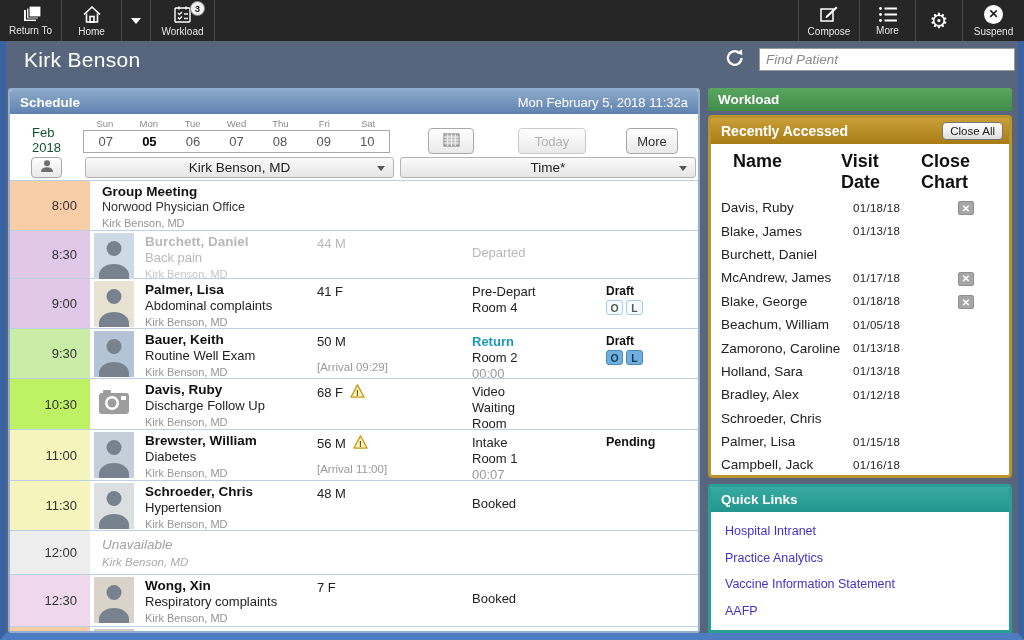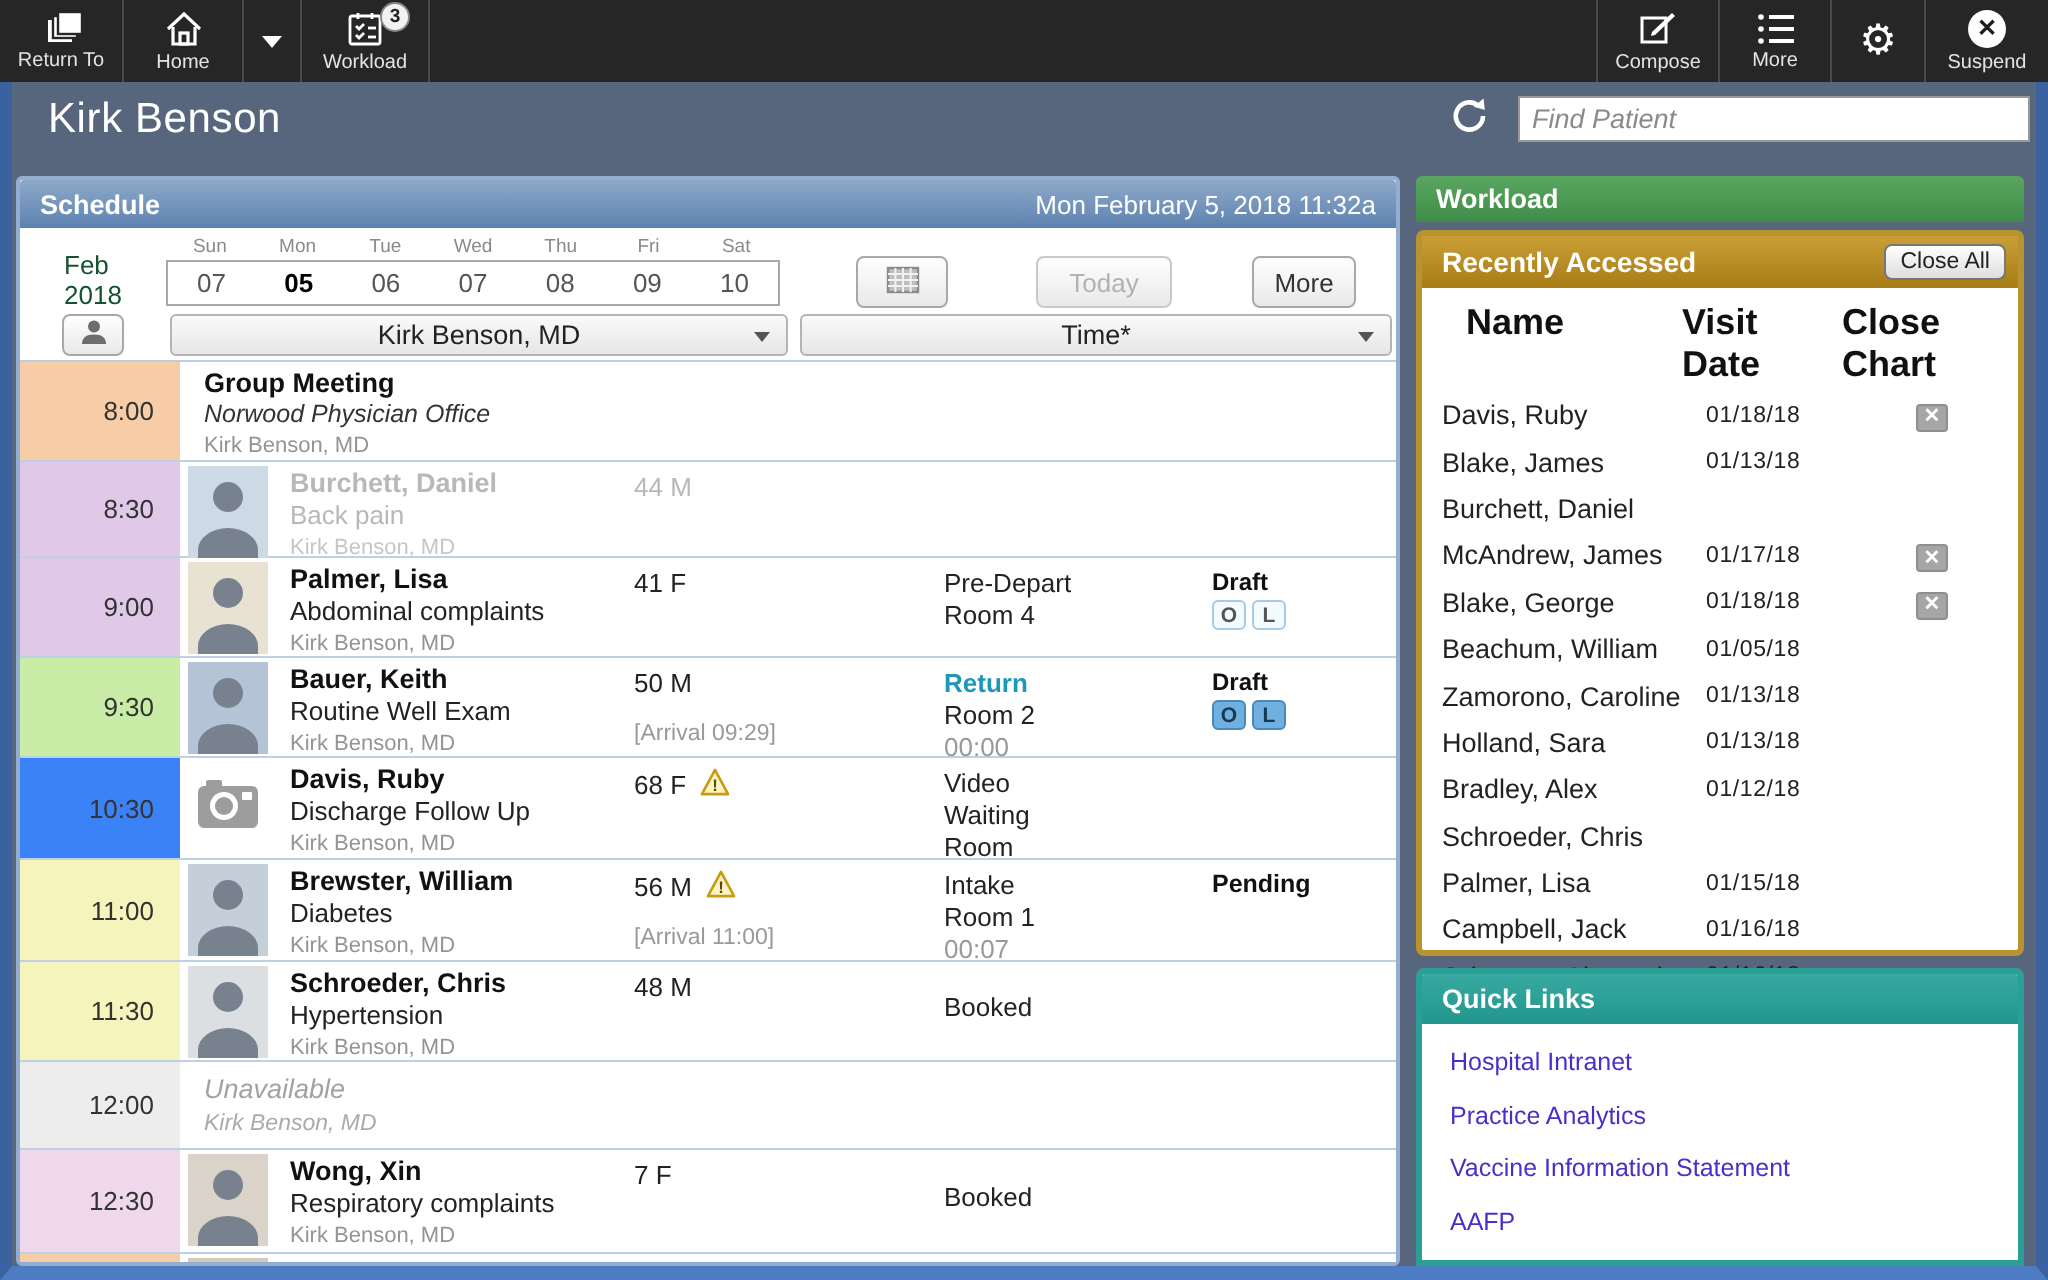--- a/index.html
+++ b/index.html
@@ -78,21 +78,21 @@
   .rows { flex:1; overflow:hidden; }
   .srow { display:flex; border-bottom:1px solid #bed0e4; background:#fff; cursor:pointer; }
   .tcell { width:80px; flex:none; display:flex; align-items:center; justify-content:flex-end;
            padding-right:13px; font-size:13px; color:#333; }
   .t-peach    { background:#f6cda6; }
   .t-lavender { background:#e0c8e8; }
   .t-green    { background:#c9eda6; }
   .t-yellow   { background:#f4f4bc; }
   .t-gray     { background:#ededed; }
   .t-pink     { background:#efd8ec; }
-  .t-white    { background:#3b82f6; }
+  .t-white    { background:#bef264; }
   .rbody { flex:1; display:flex; }
   .col-ava { width:47px; flex:none; display:flex; justify-content:center; padding-top:2px; }
   .ava { width:40px; height:46px; position:relative; overflow:hidden; }
   .ava::before { content:""; position:absolute; top:8px; left:50%; transform:translateX(-50%);
                  width:15px; height:15px; border-radius:50%; background:#78828f; }
   .ava::after  { content:""; position:absolute; bottom:-7px; left:50%; transform:translateX(-50%);
                  width:30px; height:22px; border-radius:50% 50% 0 0; background:#78828f; }
   .cam { width:40px; height:42px; display:flex; align-items:center; justify-content:center; }
   .col-main { width:180px; flex:none; padding-left:8px; }
   .p-name  { font-size:13.5px; font-weight:bold; color:#111; padding-top:3px; }
@@ -111,21 +111,21 @@
   .col-right { flex:1; padding-top:5px; padding-left:4px; }
   .draft-label { font-size:12px; font-weight:bold; color:#111; margin-bottom:2px; }
   .flag { font-size:12.5px; font-weight:bold; color:#111; }
   .badges { display:flex; gap:3px; }
   .badge { width:17px; height:15px; border-radius:3px; font-size:10.5px; font-weight:bold;
            display:flex; align-items:center; justify-content:center; cursor:pointer; }
   .badge.light  { background:#f4fbff; border:1px solid #a6cbe4; color:#555; }
   .badge.filled { background:#6fb0e0; border:1px solid #4a88b8; color:#163a56; }
   .col-event { padding-left:12px; padding-top:3px; }
   .ev-title { font-size:13.5px; font-weight:bold; color:#111; }
-  .ev-sub   { font-size:12.5px; color:#333; margin-top:1px;font-style:italic; }
+  .ev-sub   { font-size:12.5px; color:#333; margin-top:1px; }
   .ev-prov  { font-size:11px; color:#949494; margin-top:3px; }
   .unav .ev-title { font-style:italic; color:#a2a2a2; font-weight:normal; padding-top:3px; }
   .unav .ev-prov  { font-style:italic; color:#aaa; font-size:11.5px; margin-top:4px; }
   .muted .p-name, .muted .p-reason, .muted .age-line { color:#b8b8b8; }
   .muted .p-prov { color:#c6c6c6; }
 
   
   .rightcol { flex:1; display:flex; flex-direction:column; margin-right:2px; min-width:0; }
   .workload-bar { height:23px; flex:none; border-radius:3px 3px 0 0;
                   background:linear-gradient(#5aa660,#3f8d49); color:#fff; font-size:13.5px;
@@ -325,20 +325,23 @@
               </div>
     <div class="col-main">
       <div class="p-name">Burchett, Daniel</div>
       <div class="p-reason">Back pain</div>
       <div class="p-prov">Kirk Benson, MD</div>
     </div>
     <div class="col-age">
       <div class="age-line">44 M</div>
 
     </div>
+    <div class="col-status center">
+                <div class="st dep">Departed</div>
+              </div>
     <div class="col-right"></div>
             </div>
    </div>
           <div class="srow" style="height:50px">
      <div class="tcell t-lavender">9:00</div>
      <div class="rbody">
               <div class="col-ava">
                 <div class="ava" style="background:#e8e2d2"></div>
               </div>
     <div class="col-main">

